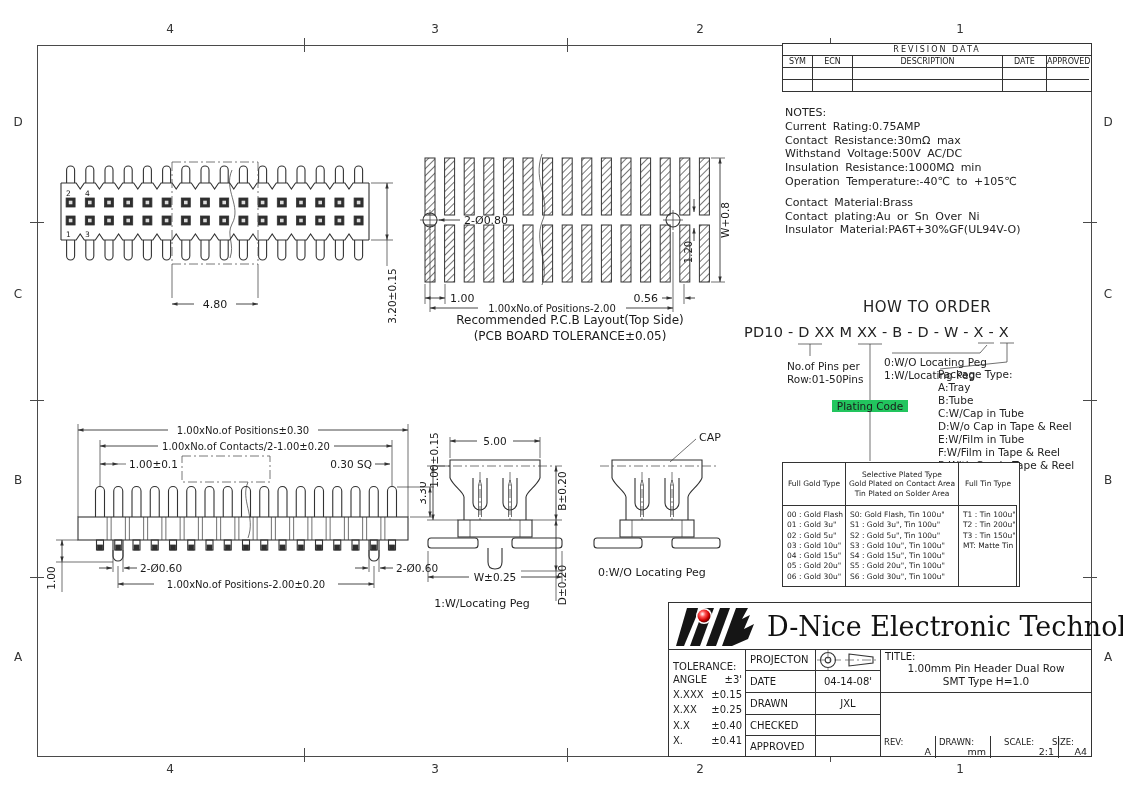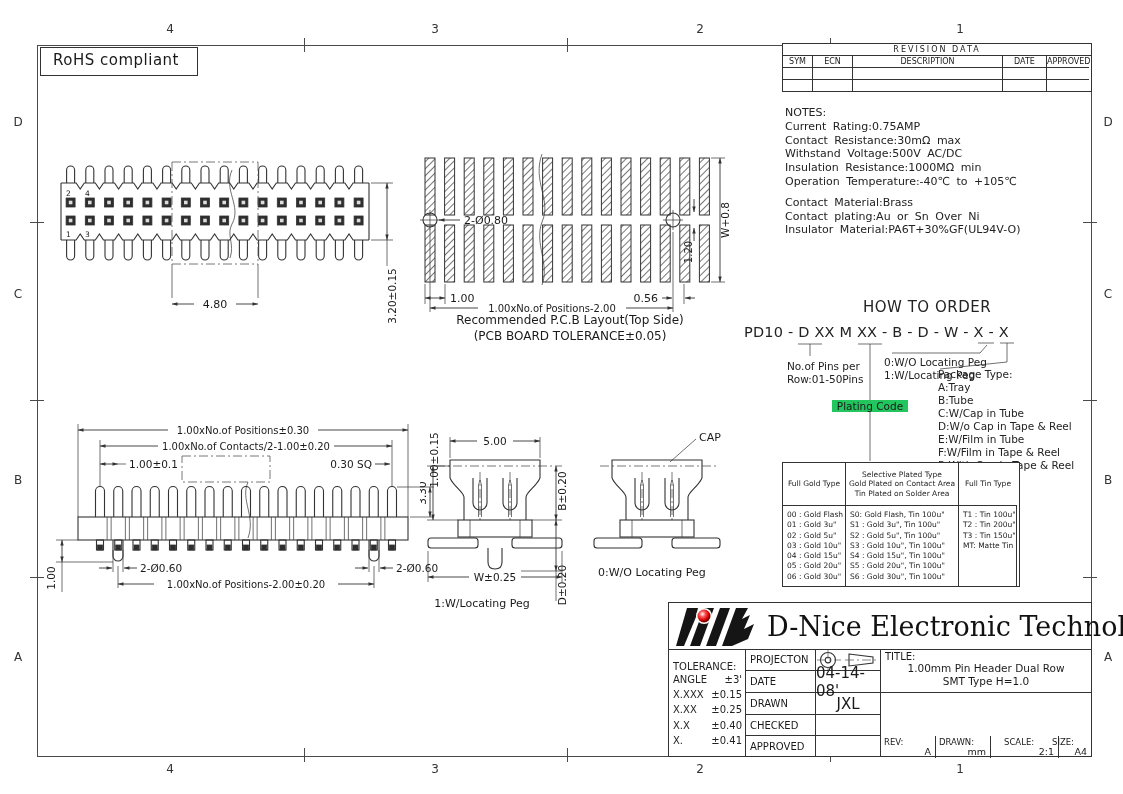--- a/index.html
+++ b/index.html
@@ -33,21 +33,21 @@
   .pt-h:nth-child(3){border-right:none}
   .pt-c{border-right:1px solid #333;padding:4px 0 4px 4px;line-height:10.3px;white-space:nowrap}
   .pt-c:nth-child(3){border-right:none}
   
   .tblock{left:668px;top:602px;width:422px;height:153px;border:1.2px solid #333;background:#fff}
   .tb-banner{position:absolute;left:0;top:0;width:422px;height:46px;border-bottom:1px solid #333}
   .company{position:absolute;left:98px;top:8px;font-family:"DejaVu Serif",serif;font-size:27px;letter-spacing:0px;color:#111;white-space:nowrap}
   .tolcell{position:absolute;left:0;top:46px;width:77px;height:107px;border-right:1px solid #333;font-size:10px;color:#222;padding:12px 3px 0 4px;box-sizing:border-box}
   .tolrow{display:flex;justify-content:space-between;line-height:15.2px}
   .lblcell{position:absolute;width:70px;border-right:1px solid #333;border-bottom:1px solid #333;font-size:10px;padding:0 0 0 4px;box-sizing:border-box;display:flex;align-items:center}
-  .valcell{position:absolute;width:65px;border-right:1px solid #333;border-bottom:1px solid #333;font-size:15px;box-sizing:border-box;display:flex;align-items:center;justify-content:center}
+  .valcell{position:absolute;width:65px;border-right:1px solid #333;border-bottom:1px solid #333;font-size:10px;box-sizing:border-box;display:flex;align-items:center;justify-content:center}
   .rsec{position:absolute;left:212px;width:210px;box-sizing:border-box}
   .titlehead{font-size:10px;padding:2px 0 0 4px}
   .titlelines{text-align:center;font-size:10.5px;line-height:12.5px}
   .partno{text-align:center;font-size:13.5px;letter-spacing:.5px;padding-top:3px}
   .fcell{position:absolute;border-right:1px solid #333;height:22px;box-sizing:border-box}
   .fcell .fl{position:absolute;left:3px;top:1px;font-size:8.5px}
   .fcell .fv{position:absolute;right:4px;bottom:1px;font-size:9.5px}
   
   svg text{font-family:"DejaVu Sans",sans-serif;fill:#1a1a1a}
   svg .ln{fill:none;stroke:#333;stroke-width:1.1}
@@ -89,21 +89,20 @@
   <div class="abs tickh" style="left:304px;top:748px"></div>
   <div class="abs tickh" style="left:567px;top:748px"></div>
   <div class="abs tickh" style="left:830px;top:748px"></div>
   <div class="abs tickv" style="left:30px;top:222px"></div>
   <div class="abs tickv" style="left:30px;top:400px"></div>
   <div class="abs tickv" style="left:30px;top:577px"></div>
   <div class="abs tickv" style="left:1083px;top:222px"></div>
   <div class="abs tickv" style="left:1083px;top:400px"></div>
   <div class="abs tickv" style="left:1083px;top:577px"></div>
 
-  <div class="abs rohs" style="left:40px;top:47px;width:144px;height:24px">RoHS compliant</div>
 
   <div class="abs revtab">
     <div class="rt-title">REVISION DATA</div>
     <div class="rt-grid">
       <div>SYM</div>
       <div>ECN</div>
       <div>DESCRIPTION</div>
       <div>DATE</div>
       <div>APPROVED</div>
       <div></div>

